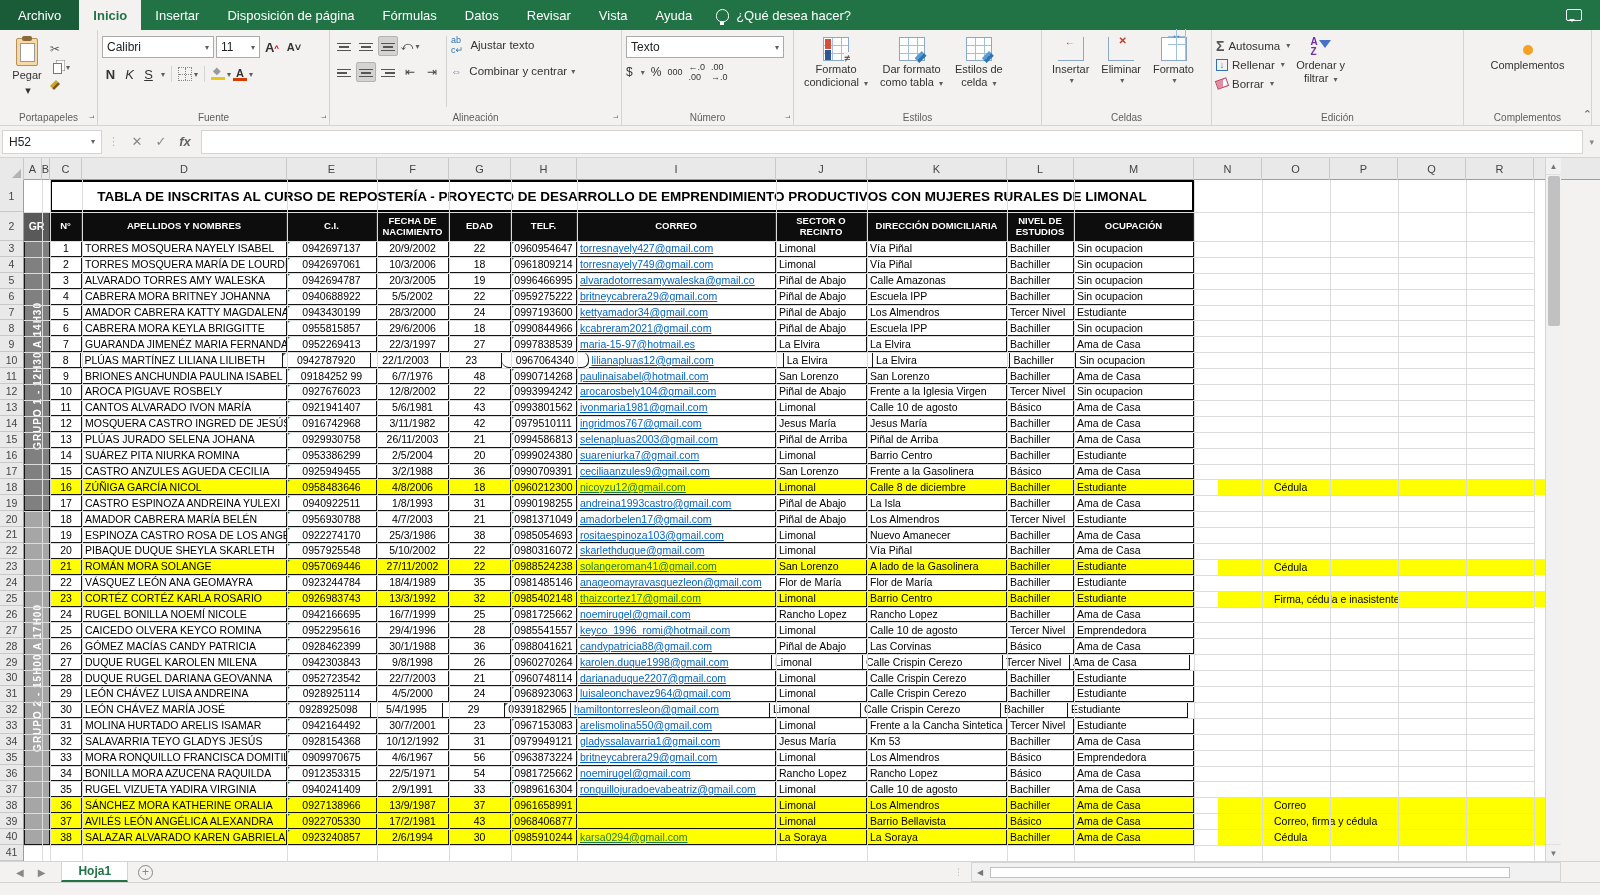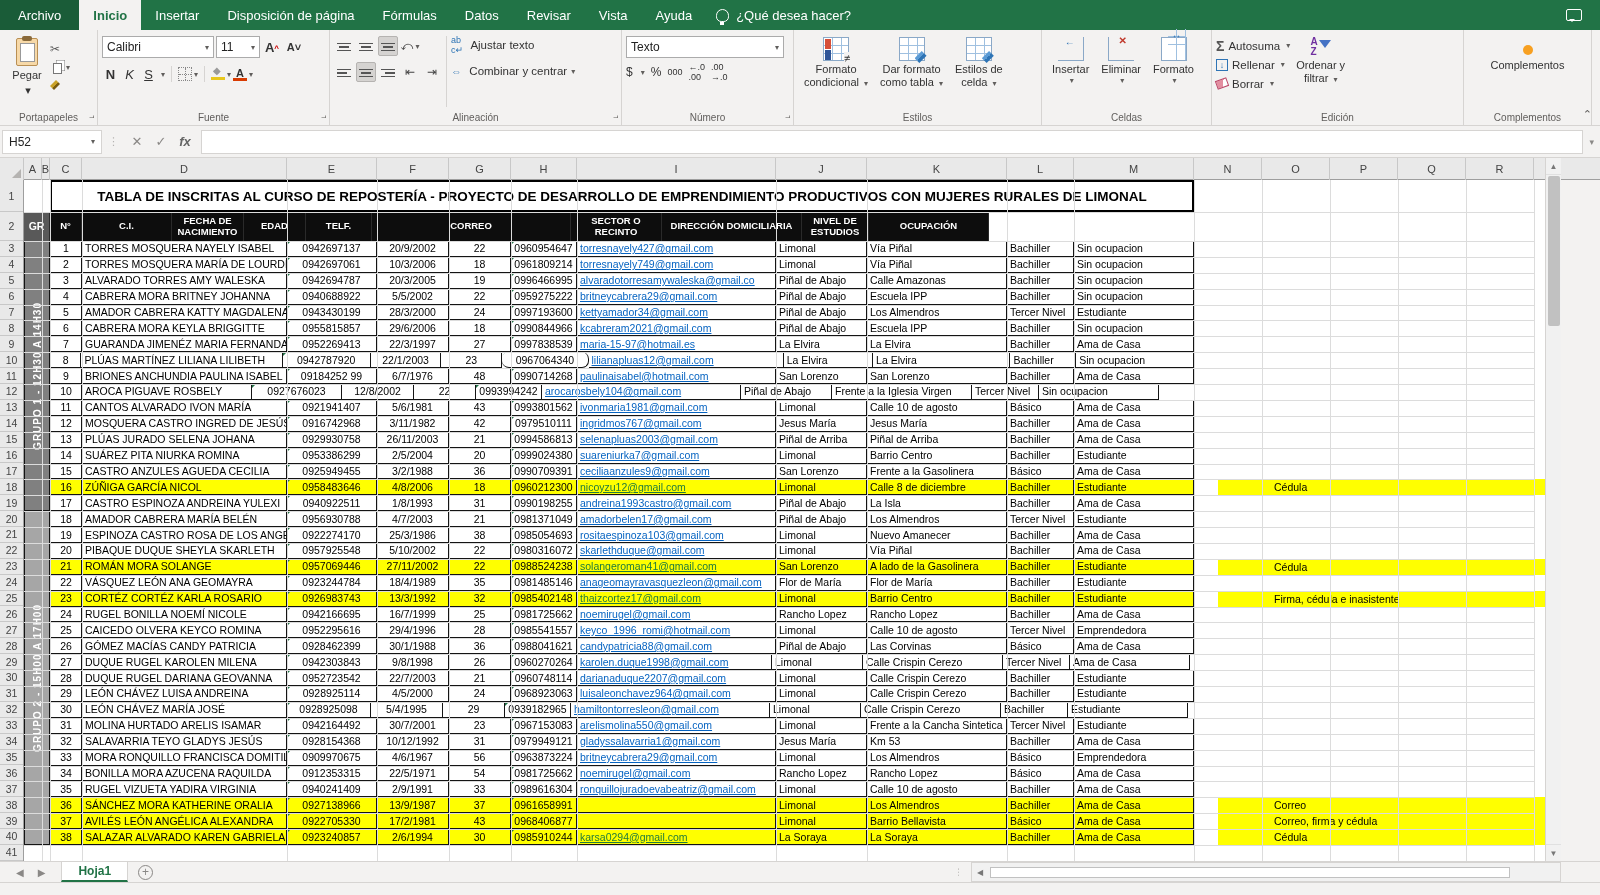--- a/index.html
+++ b/index.html
@@ -456,20 +456,21 @@
       <div class="ch-cell" style="width: 68px;">Q</div>
       <div class="ch-cell" style="width: 68px;">R</div>
     </div>
 
   <div id="sheet">
     <div id="tbl">
       <div id="title-cell">TABLA DE INSCRITAS AL CURSO DE REPOSTERÍA - PROYECTO DE DESARROLLO DE EMPRENDIMIENTO PRODUCTIVOS CON MUJERES RURALES DE LIMONAL</div>
       <div id="headrow">
           <div class="hcell gr" style="width: 26px; height: 29px;">GR</div>
           <div class="hcell" style="width: 32px; height: 29px;">N°</div>
+          <div class="hcell" style="width: 205px; height: 29px;">APELLIDOS Y NOMBRES</div>
           <div class="hcell" style="width: 90px; height: 29px;">C.I.</div>
           <div class="hcell" style="width: 72px; height: 29px;">FECHA DE NACIMIENTO</div>
           <div class="hcell" style="width: 62px; height: 29px;">EDAD</div>
           <div class="hcell" style="width: 66px; height: 29px;">TELF.</div>
           <div class="hcell" style="width: 199px; height: 29px;">CORREO</div>
           <div class="hcell" style="width: 91px; height: 29px;">SECTOR O RECINTO</div>
           <div class="hcell" style="width: 140px; height: 29px;">DIRECCIÓN DOMICILIARIA</div>
           <div class="hcell" style="width: 67px; height: 29px;">NIVEL DE ESTUDIOS</div>
           <div class="hcell" style="width: 120px; height: 29px;">OCUPACIÓN</div>
         </div>
@@ -603,21 +604,21 @@
           <div class="dcell" style="width: 199px;">
             <span class="lnk">paulinaisabel@hotmail.com</span>
           </div>
           <div class="dcell" style="width: 91px;">San Lorenzo</div>
           <div class="dcell" style="width: 140px;">San Lorenzo</div>
           <div class="dcell" style="width: 67px;">Bachiller</div>
           <div class="dcell" style="width: 120px;">Ama de Casa</div>
         </div>
         <div class="drow" style="top: 204.055px; height: 15.895px;">
           <div class="dcell c first" style="width: 32px;">10</div>
-          <div class="dcell" style="width: 170px;">AROCA PIGUAVE ROSBELY</div>
+          <div class="dcell" style="width: 205px;">AROCA PIGUAVE ROSBELY</div>
           <div class="dcell c tri" style="width: 90px;">0927676023</div>
           <div class="dcell c" style="width: 72px;">12/8/2002</div>
           <div class="dcell c" style="width: 62px;">22</div>
           <div class="dcell c tri" style="width: 66px;">0993994242</div>
           <div class="dcell" style="width: 199px;">
             <span class="lnk">arocarosbely104@gmail.com</span>
           </div>
           <div class="dcell" style="width: 91px;">Piñal de Abajo</div>
           <div class="dcell" style="width: 140px;">Frente a la Iglesia Virgen</div>
           <div class="dcell" style="width: 67px;">Tercer Nivel</div>

